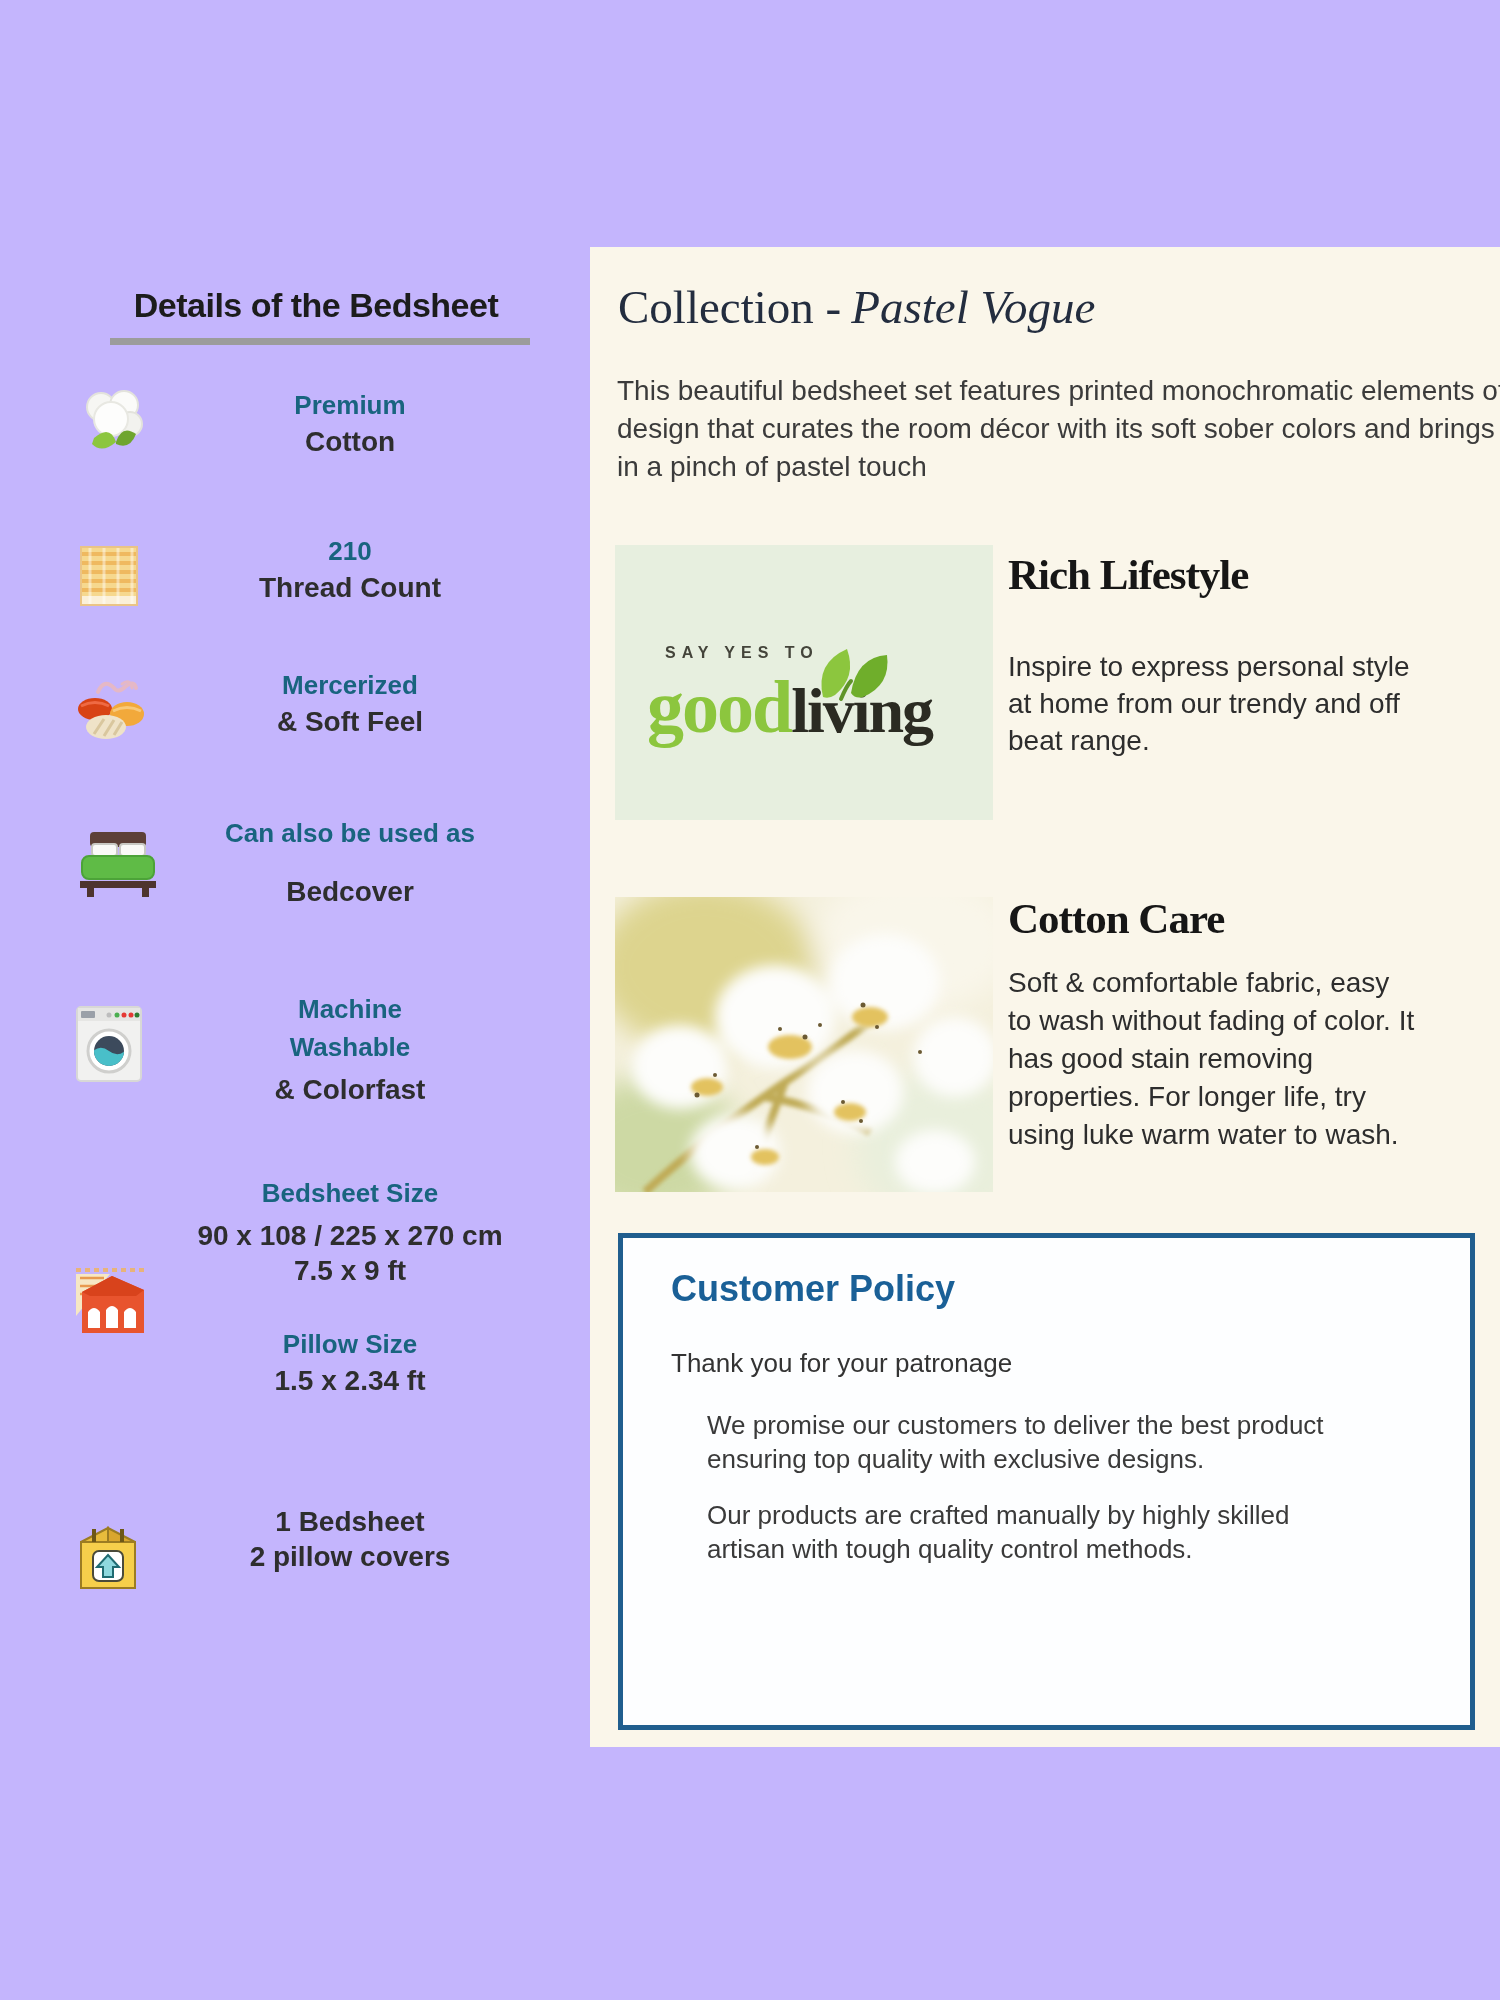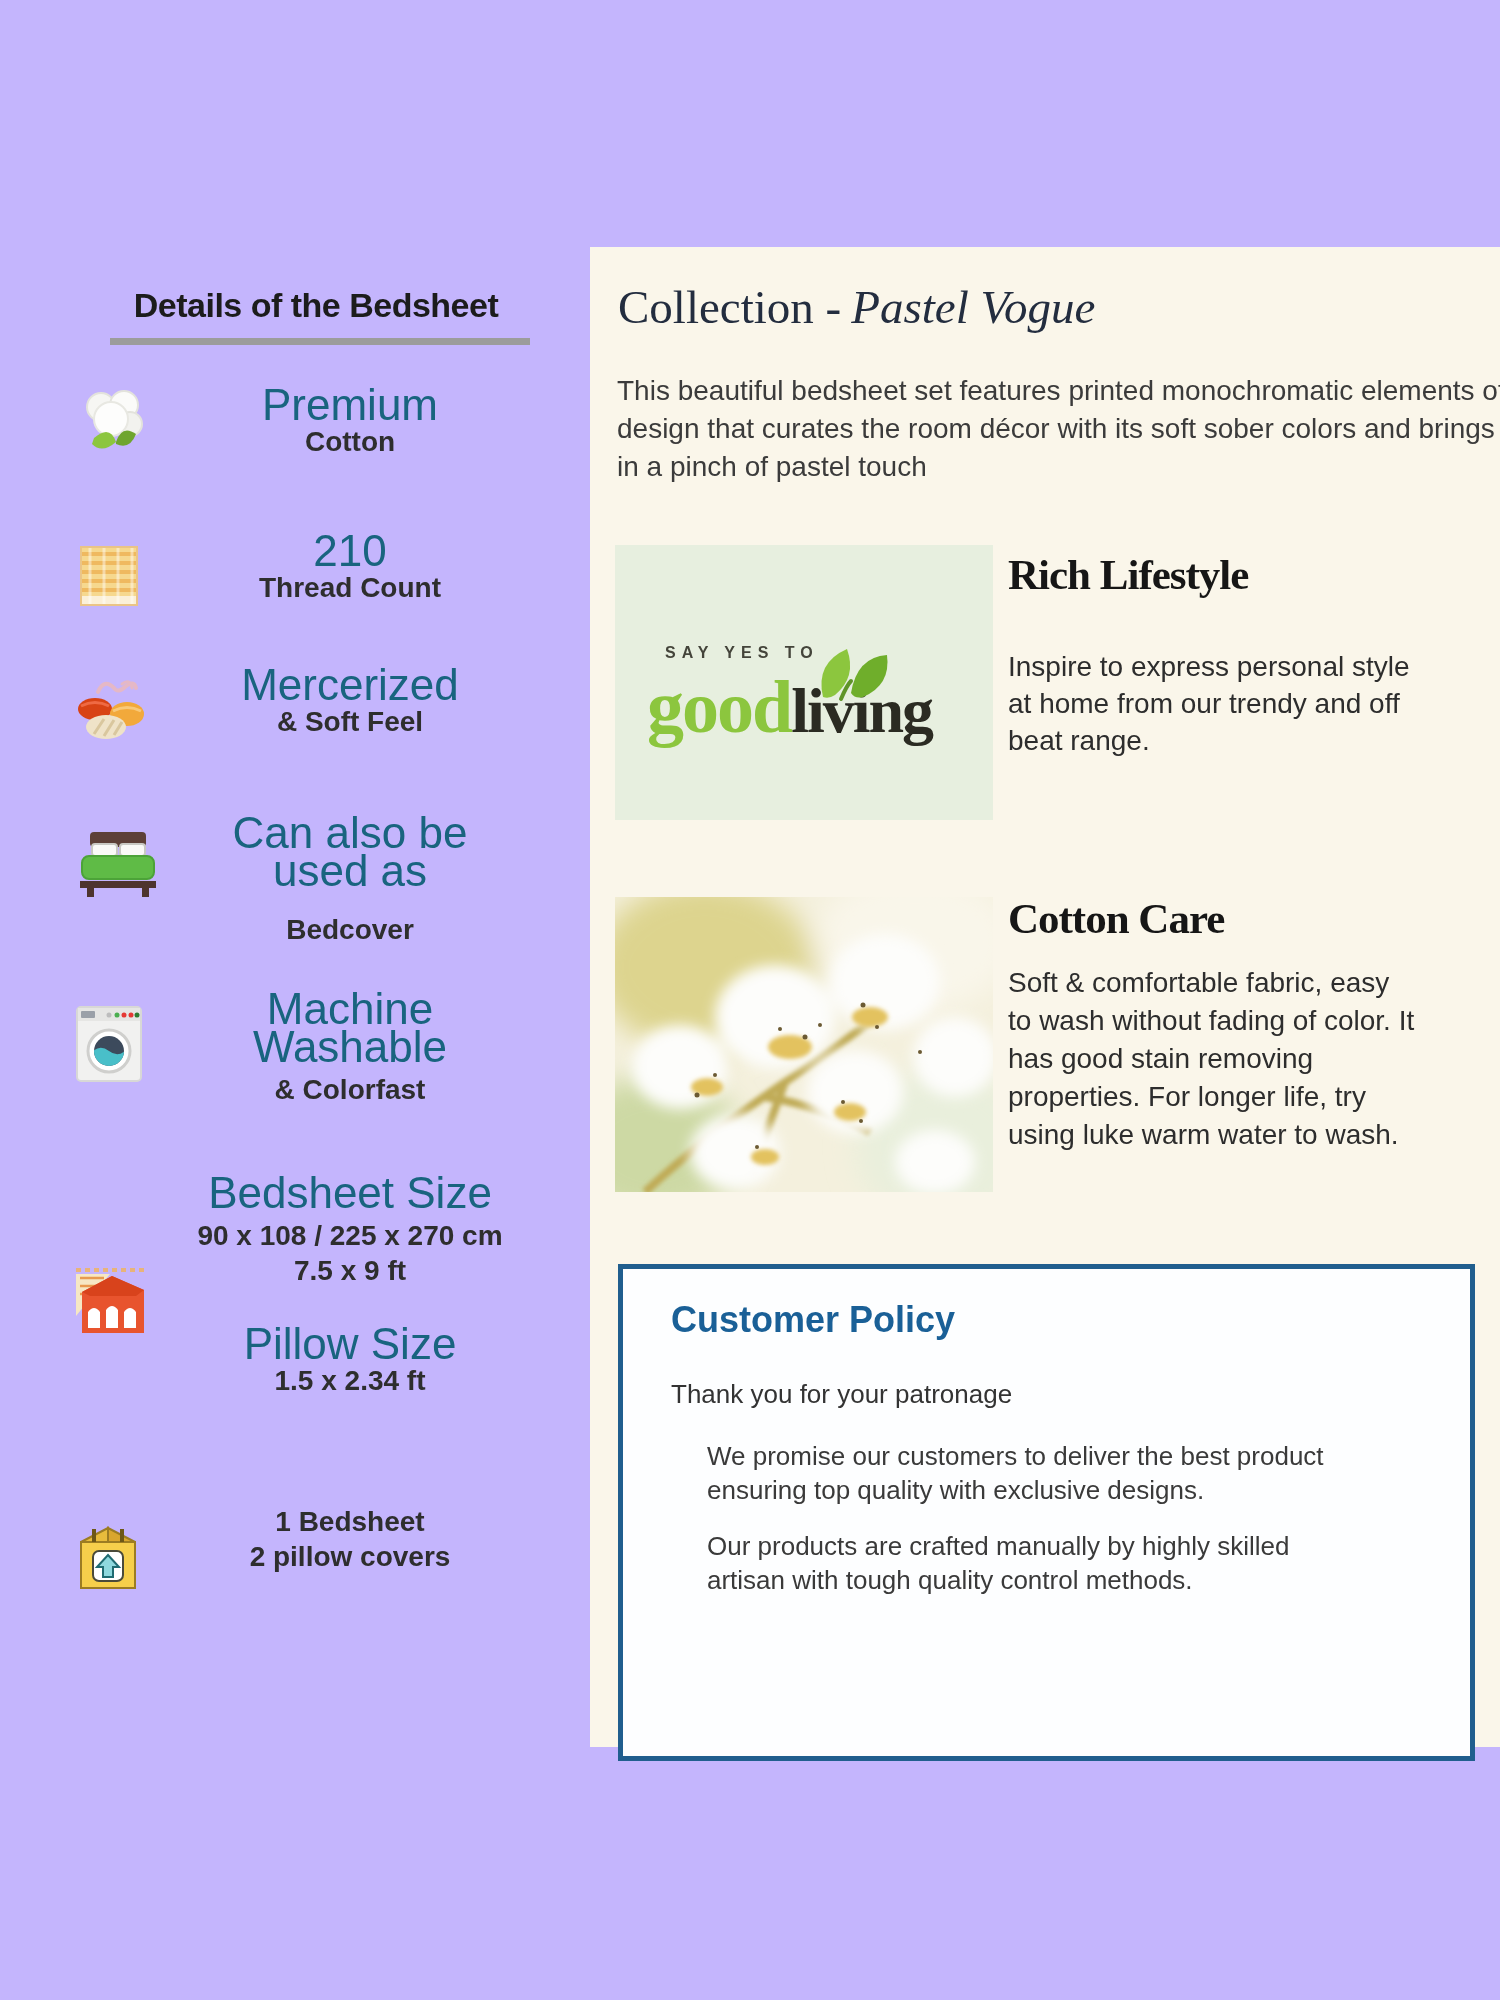--- a/index.html
+++ b/index.html
@@ -4,21 +4,21 @@
 <style>
   html,body{margin:0;padding:0;background:#ffffff;}
   .page{position:relative;width:1500px;height:2000px;background:#c4b5fd;overflow:hidden;
         font-family:"Liberation Sans",sans-serif;}
 
   
   .left-heading{position:absolute;left:100px;top:286px;width:432px;text-align:center;
     font-size:34px;font-weight:bold;color:#1c1c1c;letter-spacing:-0.5px;}
   .left-underline{position:absolute;left:110px;top:338px;width:420px;height:7px;background:#9c9c9c;}
   .spec-row{position:absolute;left:140px;width:420px;text-align:center;}
-  .spec-title{color:#19647f;font-weight:normal;font-size:44px;line-height:38px;}
+  .spec-title{color:#19647f;font-weight:bold;font-size:26px;line-height:38px;}
   .spec-sub{color:#2e2e2e;font-weight:bold;font-size:28px;line-height:35px;}
   .w240{max-width:250px;margin:0 auto;}
   .w210{max-width:215px;margin:0 auto;}
   .mt14{margin-top:22px;}
   .mt6{margin-top:6px;}
   .spec-icon{position:absolute;}
 
   
   .cream{position:absolute;left:590px;top:247px;width:910px;height:1500px;background:#faf6ea;}
   .collection-title{position:absolute;left:618px;top:280px;
@@ -41,21 +41,21 @@
   .rich-head{left:1008px;top:550px;}
   .rich-text{position:absolute;left:1008px;top:648px;width:410px;
     font-size:28px;line-height:37px;color:#2d2d2d;}
   .cotton-head{left:1008px;top:894px;}
   .cotton-text{position:absolute;left:1008px;top:964px;width:410px;
     font-size:28px;line-height:38px;color:#2d2d2d;}
 
   .photo{position:absolute;left:615px;top:897px;width:378px;height:295px;overflow:hidden;}
 
   .policy{position:absolute;left:618px;top:1233px;width:847px;height:487px;
-    background:#fdfeff;border:5px solid #205e8e;margin-top:31px;}
+    background:#fdfeff;border:5px solid #205e8e;}
   .policy-head{position:absolute;left:48px;top:30px;font-size:36px;font-weight:bold;color:#1a6097;}
   .policy-intro{position:absolute;left:48px;top:110px;font-size:26px;color:#333333;}
   .policy-p{position:absolute;left:84px;width:660px;font-size:26px;line-height:34px;color:#3a3a3a;}
   .pp1{top:170px;} .pp2{top:260px;} .pp3{top:354px;}
 </style>
 </head>
 <body>
 
 <div class="page">
 

